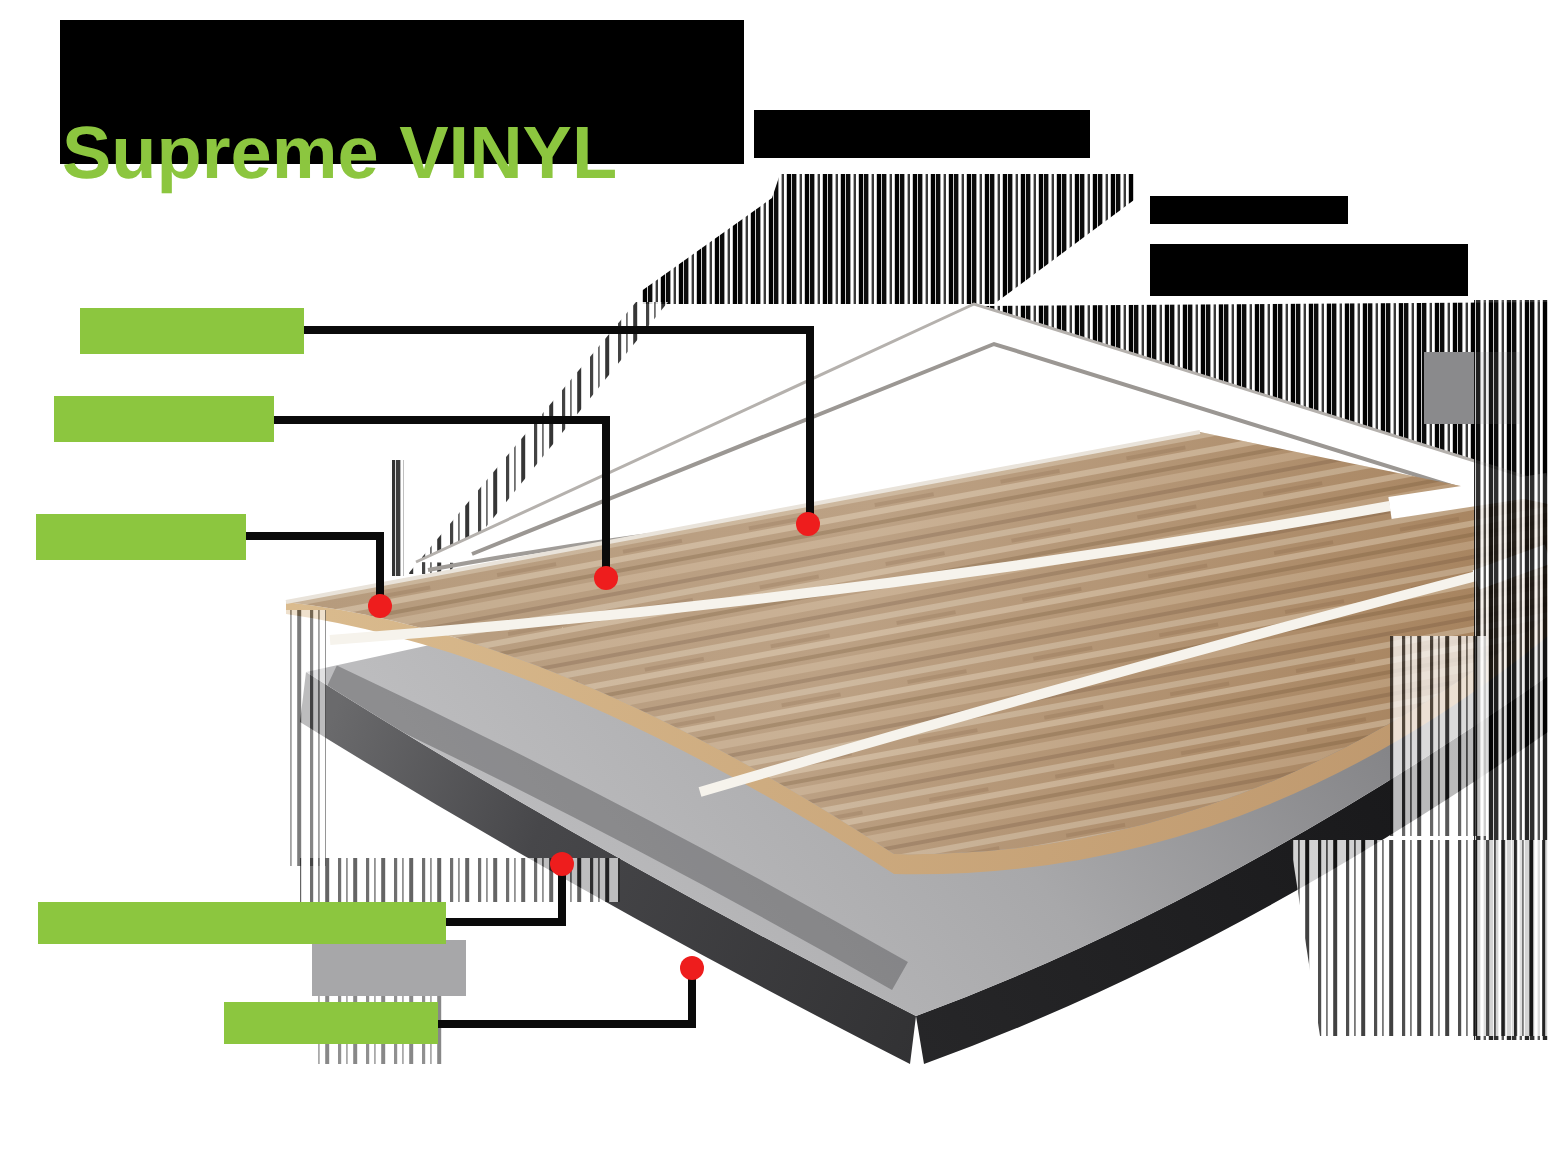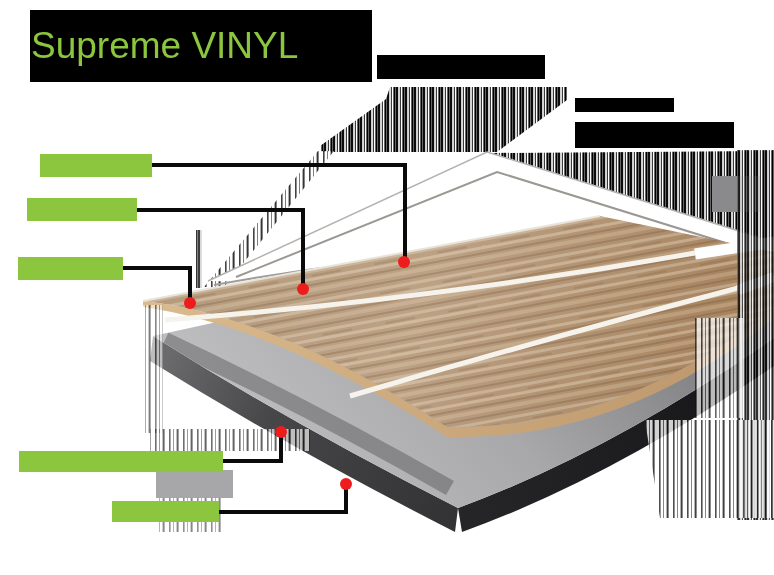--- a/index.html
+++ b/index.html
@@ -5,22 +5,22 @@
   html,body{margin:0;padding:0;}
   body{width:774px;height:575px;position:relative;overflow:hidden;
        background:#ffffff;font-family:"Liberation Sans",sans-serif;}
   
   .redact{position:absolute;background:#000;}
   #title-block-main{left:30px;top:10px;width:342px;height:72px;}
   #title-block-tail{left:377px;top:55px;width:168px;height:24px;}
   #bar-right-1{left:575px;top:98px;width:99px;height:14px;}
   #bar-right-2{left:575px;top:122px;width:159px;height:26px;}
   
-  #page-title{position:absolute;left:31px;top:27px;width:280px;height:40px;
-      font-size:37px;font-weight:400;letter-spacing:0px;line-height:38px;
+  #page-title{position:absolute;left:31px;top:58px;width:280px;height:40px;
+      font-size:37px;font-weight:700;letter-spacing:0px;line-height:38px;
       white-space:nowrap;z-index:5;}
   
   .label-box{position:absolute;z-index:6;}
   #label-1{left:40px;top:154px;width:112px;height:23px;}
   #label-2{left:27px;top:198px;width:110px;height:23px;}
   #label-3{left:18px;top:257px;width:105px;height:23px;}
   #label-4{left:19px;top:451px;width:204px;height:21px;}
   #label-5{left:112px;top:501px;width:107px;height:21px;}
   svg{position:absolute;left:0;top:0;}
 </style>

